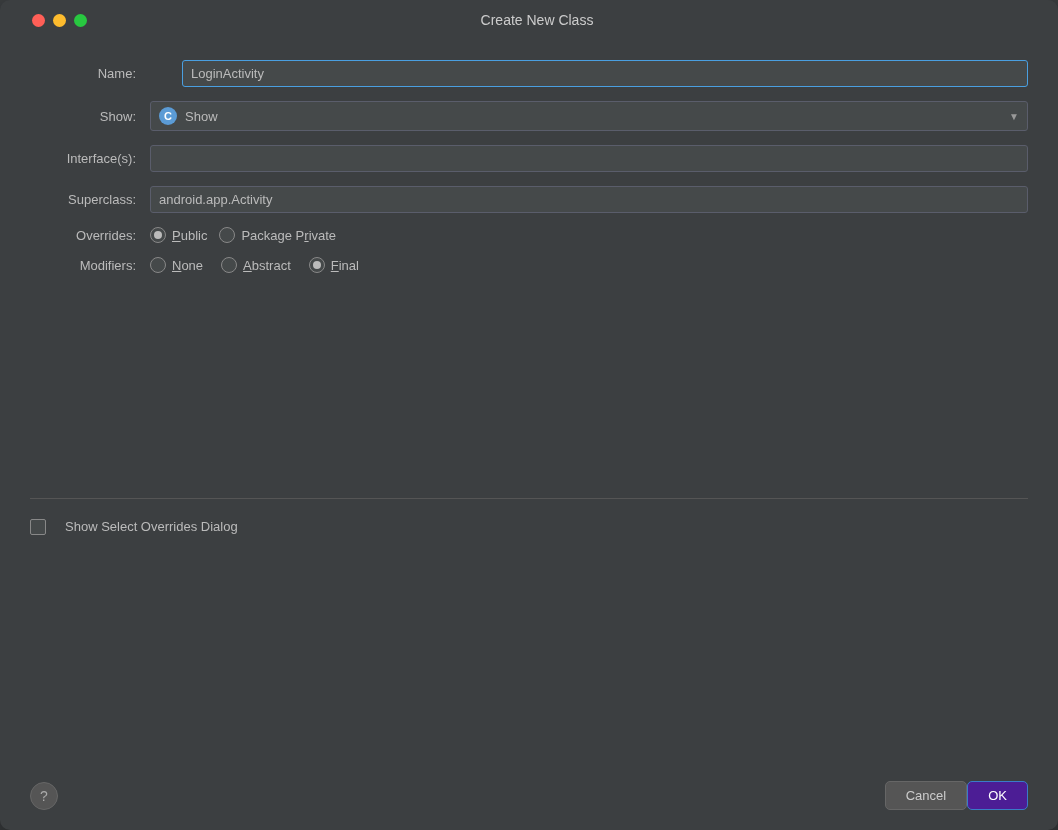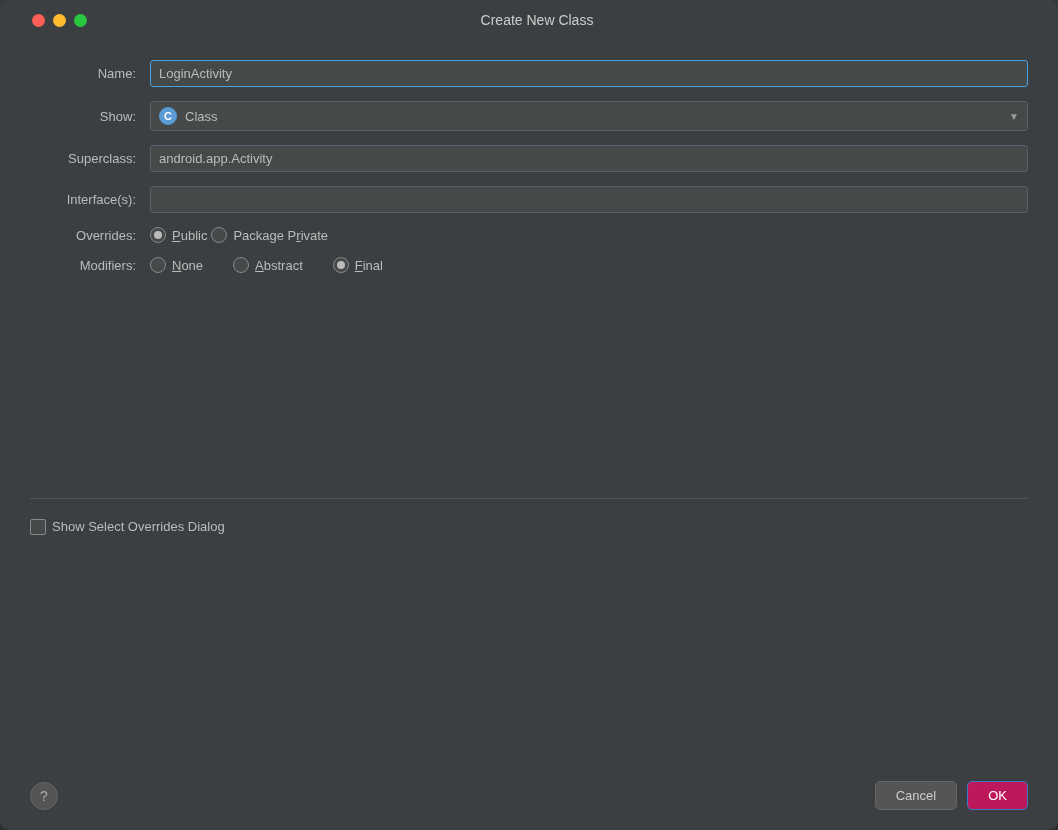--- a/index.html
+++ b/index.html
@@ -96,20 +96,21 @@
       border-radius: 3px;
       color: #bbbbbb;
       font-size: 13px;
       padding: 5px 8px;
       outline: none;
       font-family: inherit;
     }
 
     .form-input.name-input {
       border-color: #4a9fe0;
+      margin-left: 32px;
     }
 
     .kind-select-display {
       width: 100%;
       background: #45494a;
       border: 1px solid #5a5d6b;
       border-radius: 3px;
       color: #bbbbbb;
       font-size: 13px;
       padding: 5px 8px;
@@ -139,21 +140,21 @@
     }
 
     .dropdown-arrow {
       color: #999;
       font-size: 10px;
     }
 
     .radio-group {
       display: flex;
       align-items: center;
-      gap: 4px;
+      gap: 12px;
     }
 
     .radio-item {
       display: flex;
       align-items: center;
       gap: 6px;
       cursor: pointer;
     }
 
     .radio-outer {
@@ -190,21 +191,21 @@
 
     .divider {
       border: none;
       border-top: 1px solid #555;
       margin: 20px 0;
     }
 
     .checkbox-row {
       display: flex;
       align-items: center;
-      gap: 6px;
+      gap: 19px;
       margin-bottom: 20px;
     }
 
     .checkbox-custom {
       width: 16px;
       height: 16px;
       border: 1px solid #888;
       background: #45494a;
       border-radius: 2px;
       flex-shrink: 0;
@@ -236,49 +237,48 @@
       color: #aaa;
       font-size: 14px;
       display: flex;
       align-items: center;
       justify-content: center;
       cursor: pointer;
     }
 
     .btn-group {
       display: flex;
-      gap: 10px;
     }
 
     .btn {
       padding: 6px 20px;
       border-radius: 5px;
       font-size: 13px;
       cursor: pointer;
       border: 1px solid #666;
       font-family: inherit;
     }
 
     .btn-cancel {
       background: #555;
       color: #ccc;
     }
 
     .btn-ok {
-      background: #be185d;
+      background: #4c1d95;
       color: white;
       border-color: #3a7bc8;
     }
 
     .modifiers-row {
       display: flex;
     }
 
     .modifiers-row .radio-group {
-      gap: 30px;
+      gap: 18px;
     }
   </style>
 </head>
 <body>
 
 <div class="dialog">
 
   <div class="title-bar">
     <div class="window-controls">
       <button class="window-btn close"></button>
@@ -293,34 +293,34 @@
     <div class="form-row">
       <label class="form-label">Name:</label>
       <input class="form-input name-input" type="text" value="LoginActivity" style="">
     </div>
 
     <div class="form-row">
       <label class="form-label">Show:</label>
       <div class="kind-select-display">
         <span class="kind-left">
           <span class="class-icon">C</span>
-          <span>Class</span>
+          <span>Show</span>
         </span>
         <span class="dropdown-arrow">▼</span>
       </div>
     </div>
 
     <div class="form-row">
+      <label class="form-label">Interface(s):</label>
+      <input class="form-input" type="text" value="" style="">
+    </div>
+
+    <div class="form-row">
       <label class="form-label">Superclass:</label>
       <input class="form-input" type="text" value="android.app.Activity" style="">
-    </div>
-
-    <div class="form-row">
-      <label class="form-label">Interface(s):</label>
-      <input class="form-input" type="text" value="" style="">
     </div>
 
 
     <div class="form-row">
       <label class="form-label">Overrides:</label>
       <div class="radio-group">
         <div class="radio-item">
           <div class="radio-outer selected">
             <div class="radio-inner"></div>
           </div>

